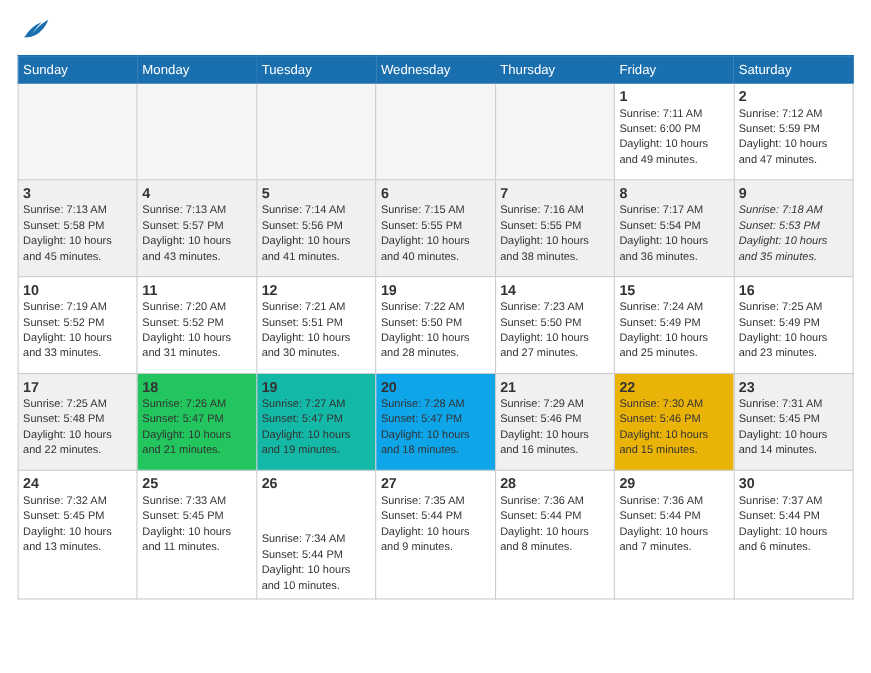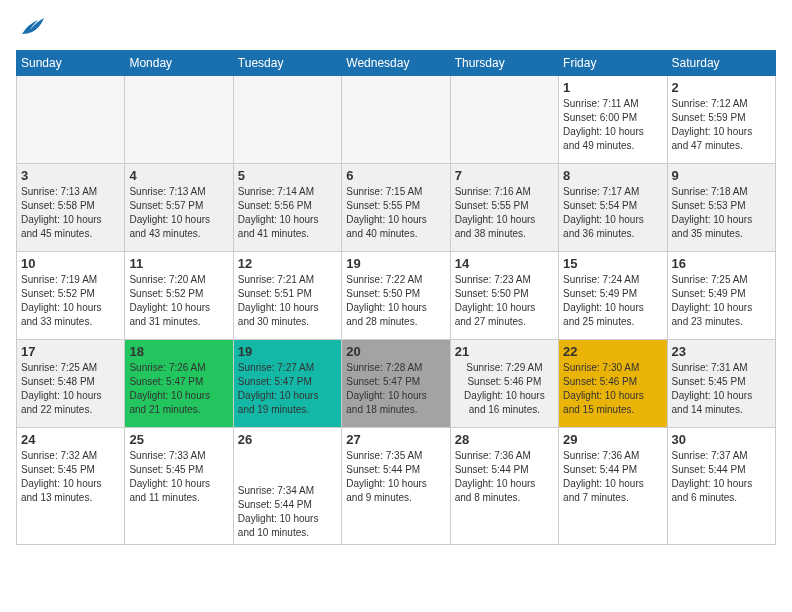--- a/index.html
+++ b/index.html
@@ -182,21 +182,21 @@
 Daylight: 10 hours and 38 minutes.</div>
         </td>
         <td style="background: rgb(240, 240, 240);">
           <span class="day-number">8</span>
           <div class="day-info" style="white-space: pre-line;">Sunrise: 7:17 AM
 Sunset: 5:54 PM
 Daylight: 10 hours and 36 minutes.</div>
         </td>
         <td style="background: rgb(240, 240, 240);">
           <span class="day-number">9</span>
-          <div class="day-info" style="white-space: pre-line;">Sunrise: 7:18 AM
+          <div class="day-info" style="white-space: pre-line; font-style: italic;">Sunrise: 7:18 AM
 Sunset: 5:53 PM
 Daylight: 10 hours and 35 minutes.</div>
         </td>
       </tr>
       <tr class="week-row">
         <td>
           <span class="day-number">10</span>
           <div class="day-info" style="white-space: pre-line;">Sunrise: 7:19 AM
 Sunset: 5:52 PM
 Daylight: 10 hours and 33 minutes.</div>
@@ -250,29 +250,29 @@
           <div class="day-info" style="white-space: pre-line;">Sunrise: 7:26 AM
 Sunset: 5:47 PM
 Daylight: 10 hours and 21 minutes.</div>
         </td>
         <td style="background: #14b8a6;">
           <span class="day-number">19</span>
           <div class="day-info" style="white-space: pre-line;">Sunrise: 7:27 AM
 Sunset: 5:47 PM
 Daylight: 10 hours and 19 minutes.</div>
         </td>
-        <td style="background: #a3a3a3;">
+        <td style="background: #0ea5e9;">
           <span class="day-number">20</span>
           <div class="day-info" style="white-space: pre-line;">Sunrise: 7:28 AM
 Sunset: 5:47 PM
 Daylight: 10 hours and 18 minutes.</div>
         </td>
         <td style="background: rgb(240, 240, 240);">
           <span class="day-number">21</span>
-          <div class="day-info" style="white-space: pre-line; text-align: center;">Sunrise: 7:29 AM
+          <div class="day-info" style="white-space: pre-line;">Sunrise: 7:29 AM
 Sunset: 5:46 PM
 Daylight: 10 hours and 16 minutes.</div>
         </td>
         <td style="background: #eab308;">
           <span class="day-number">22</span>
           <div class="day-info" style="white-space: pre-line;">Sunrise: 7:30 AM
 Sunset: 5:46 PM
 Daylight: 10 hours and 15 minutes.</div>
         </td>
         <td style="background: rgb(240, 240, 240);">

